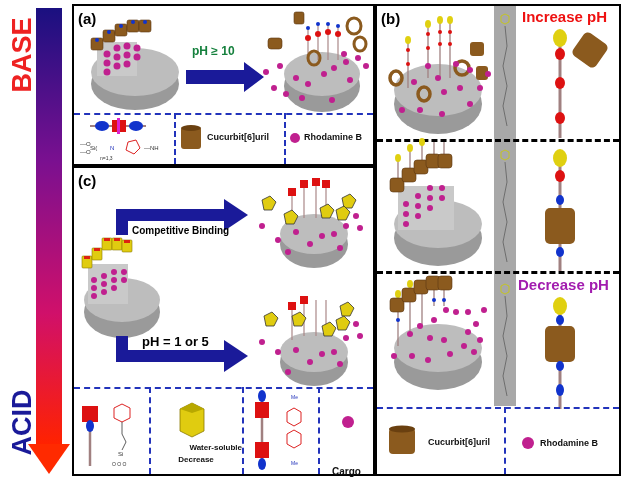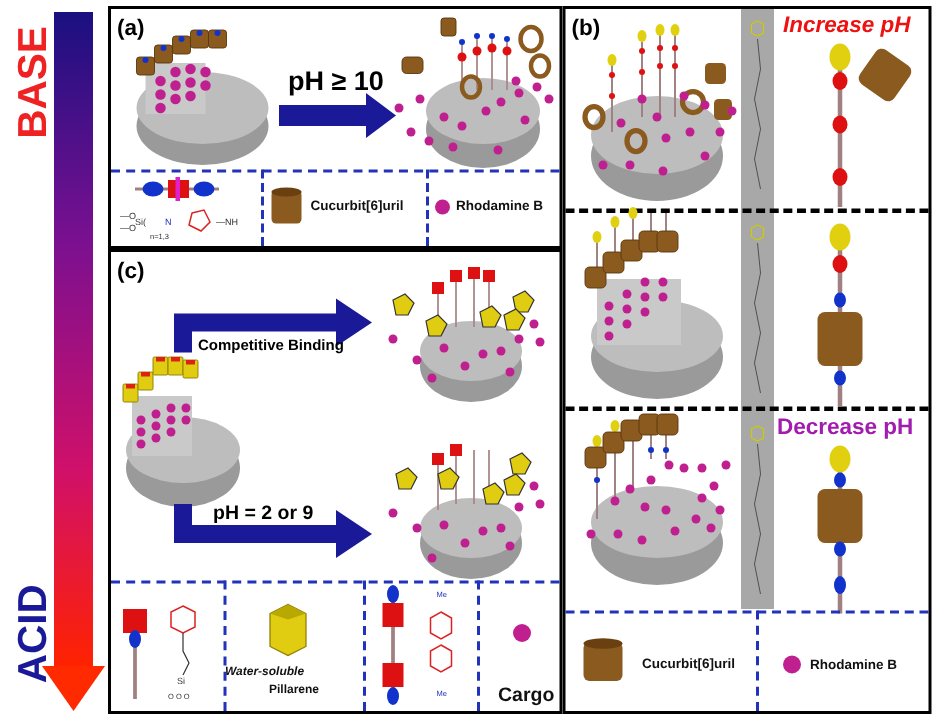--- a/index.html
+++ b/index.html
@@ -58,21 +58,21 @@
       <circle cx="24" cy="20" r="2"></circle>
       <circle cx="36" cy="14" r="2"></circle>
       <circle cx="48" cy="10" r="2"></circle>
       <circle cx="60" cy="10" r="2"></circle>
   </g>
 </svg>
 
 <svg width="80" height="30" style="left:186px;top:62px;">
   <polygon points="0,8 58,8 58,0 78,15 58,30 58,22 0,22" fill="#1a1a99"></polygon>
 </svg>
-<div class="abs bold" style="left:192px;top:44px;font-size:18px;color:#000000;">pH ≥ 10</div>
+<div class="abs bold" style="left:192px;top:44px;font-size:12px;color:#15803d;">pH ≥ 10</div>
 
 <svg width="110" height="100" style="left:262px;top:10px;">
   <ellipse cx="60" cy="76" rx="38" ry="26" fill="#9a9a9a"></ellipse>
   <ellipse cx="60" cy="64" rx="38" ry="22" fill="#bdbdbd"></ellipse>
   <g stroke="#aa8888" stroke-width="1.2">
     <line x1="46" y1="18" x2="46" y2="52"></line>
       <line x1="56" y1="14" x2="56" y2="50"></line>
       <line x1="66" y1="14" x2="66" y2="50"></line>
       <line x1="76" y1="16" x2="76" y2="50"></line>
   </g>
@@ -183,21 +183,21 @@
 </svg>
 
 <svg width="135" height="40" style="left:116px;top:199px;">
   <polygon points="0,36 0,10 108,10 108,0 132,16 108,32 108,22 12,22 12,36" fill="#1a1a99"></polygon>
 </svg>
 <div class="abs bold" style="left:132px;top:193px;font-size:10px;color:#000;margin-top:32px;">Competitive Binding</div>
 
 <svg width="135" height="40" style="left:116px;top:336px;">
   <polygon points="0,0 12,0 12,14 108,14 108,4 132,20 108,36 108,26 0,26" fill="#1a1a99"></polygon>
 </svg>
-<div class="abs bold" style="left:142px;top:334px;font-size:13px;color:#000;">pH = 2 or 9</div>
+<div class="abs bold" style="left:142px;top:334px;font-size:13px;color:#000;">pH = 1 or 5</div>
 
 <svg width="110" height="96" style="left:256px;top:178px;">
   <ellipse cx="58" cy="66" rx="34" ry="24" fill="#9a9a9a"></ellipse>
   <ellipse cx="58" cy="56" rx="34" ry="20" fill="#bdbdbd"></ellipse>
   <g stroke="#aa8888" stroke-width="1.2">
       <line x1="36" y1="16" x2="36" y2="44"></line>
       <line x1="48" y1="8" x2="48" y2="40"></line>
       <line x1="60" y1="6" x2="60" y2="40"></line>
       <line x1="70" y1="8" x2="70" y2="40"></line>
     </g>
@@ -276,39 +276,39 @@
   <polygon points="42,4 50,8 50,18 42,22 34,18 34,8" fill="none" stroke="#dd2222" stroke-width="1"></polygon>
   <polyline points="42,22 42,34 46,42 42,50" fill="none" stroke="#333" stroke-width="0.8"></polyline>
   <text x="38" y="56" font-size="6" fill="#333">Si</text>
   <text x="32" y="66" font-size="5" fill="#333">O O O</text>
 </svg>
 
 <svg width="32" height="34" style="left:176px;top:403px;">
   <polygon points="4,6 16,0 28,6 28,28 16,34 4,28" fill="#e0cc10" stroke="#8a7a00" stroke-width="0.8"></polygon>
   <polygon points="4,6 16,0 28,6 16,10" fill="#b8a800"></polygon>
 </svg>
-<div class="legend-text" style="left:150px;top:443px;width:76px;text-align:left;font-size:8px;font-style:italic;">Water-soluble</div>
-<div class="legend-text" style="left:158px;top:455px;width:76px;text-align:center;font-size:8px;">Pillarene</div>
+<div class="legend-text" style="left:166px;top:443px;width:76px;text-align:right;font-size:8px;">Water-soluble</div>
+<div class="legend-text" style="left:158px;top:455px;width:76px;text-align:center;font-size:8px;">Decrease</div>
 
 <svg width="66" height="80" style="left:250px;top:390px;">
   <line x1="12" y1="6" x2="12" y2="74" stroke="#a08080" stroke-width="2.5"></line>
   <ellipse cx="12" cy="6" rx="4" ry="6" fill="#1133cc"></ellipse>
   <rect x="5" y="12" width="14" height="16" fill="#dd1111"></rect>
   <rect x="5" y="52" width="14" height="16" fill="#dd1111"></rect>
   <ellipse cx="12" cy="74" rx="4" ry="6" fill="#1133cc"></ellipse>
   <polygon points="44,18 51,22 51,32 44,36 37,32 37,22" fill="none" stroke="#dd2222" stroke-width="1"></polygon>
   <polygon points="44,40 51,44 51,54 44,58 37,54 37,44" fill="none" stroke="#dd2222" stroke-width="1"></polygon>
 </svg>
 <div class="abs" style="left:291px;top:394px;font-size:5px;color:#2233bb;">Me</div>
 <div class="abs" style="left:291px;top:460px;font-size:5px;color:#2233bb;">Me</div>
 
 <svg width="14" height="14" style="left:341px;top:415px;">
   <circle cx="7" cy="7" r="6" fill="#c0208f"></circle>
 </svg>
-<div class="legend-text" style="left:332px;top:455px;font-size:13px;">Cargo</div>
+<div class="legend-text" style="left:332px;top:466px;font-size:10px;">Cargo</div>
 
 <div class="panel" style="left:375px;top:4px;width:246px;height:472px;"></div>
 <div class="lbl" style="left:381px;top:10px;">(b)</div>
 
 <div class="abs" style="left:494px;top:6px;width:22px;height:400px;background:#a8a8a8;"></div>
 <svg width="22" height="400" style="left:494px;top:6px;">
   <g fill="none" stroke="#cccc00" stroke-width="0.8">
     <polygon points="11,8 15,10 15,16 11,18 7,16 7,10"></polygon>
     <polygon points="11,144 15,146 15,152 11,154 7,152 7,146"></polygon>
     <polygon points="11,278 15,280 15,286 11,288 7,286 7,280"></polygon>
@@ -366,21 +366,21 @@
     <circle cx="60" cy="84" r="3"></circle>
       <circle cx="76" cy="80" r="3"></circle>
       <circle cx="96" cy="80" r="3"></circle>
       <circle cx="86" cy="96" r="3"></circle>
       <circle cx="18" cy="102" r="3"></circle>
     <circle cx="36" cy="102" r="3"></circle>
       <circle cx="58" cy="106" r="3"></circle>
       <circle cx="104" cy="66" r="3"></circle>
   </g>
 </svg>
-<div class="abs bold" style="left:522px;top:8px;font-size:15px;color:#ee1111;font-style:italic;">Increase pH</div>
+<div class="abs bold" style="left:522px;top:8px;font-size:15px;color:#ee1111;">Increase pH</div>
 <svg width="80" height="110" style="left:540px;top:28px;">
   <line x1="20" y1="10" x2="20" y2="110" stroke="#a08080" stroke-width="3"></line>
   <ellipse cx="20" cy="10" rx="7" ry="9" fill="#e0d010"></ellipse>
   <ellipse cx="20" cy="26" rx="5" ry="6" fill="#dd1111"></ellipse>
   <ellipse cx="20" cy="55" rx="5" ry="6" fill="#dd1111"></ellipse>
   <ellipse cx="20" cy="90" rx="5" ry="6" fill="#dd1111"></ellipse>
   <g transform="rotate(35 50 22)">
       <rect x="36" y="8" width="28" height="28" rx="5" fill="#8b5a1e"></rect>
     </g>
 </svg>

